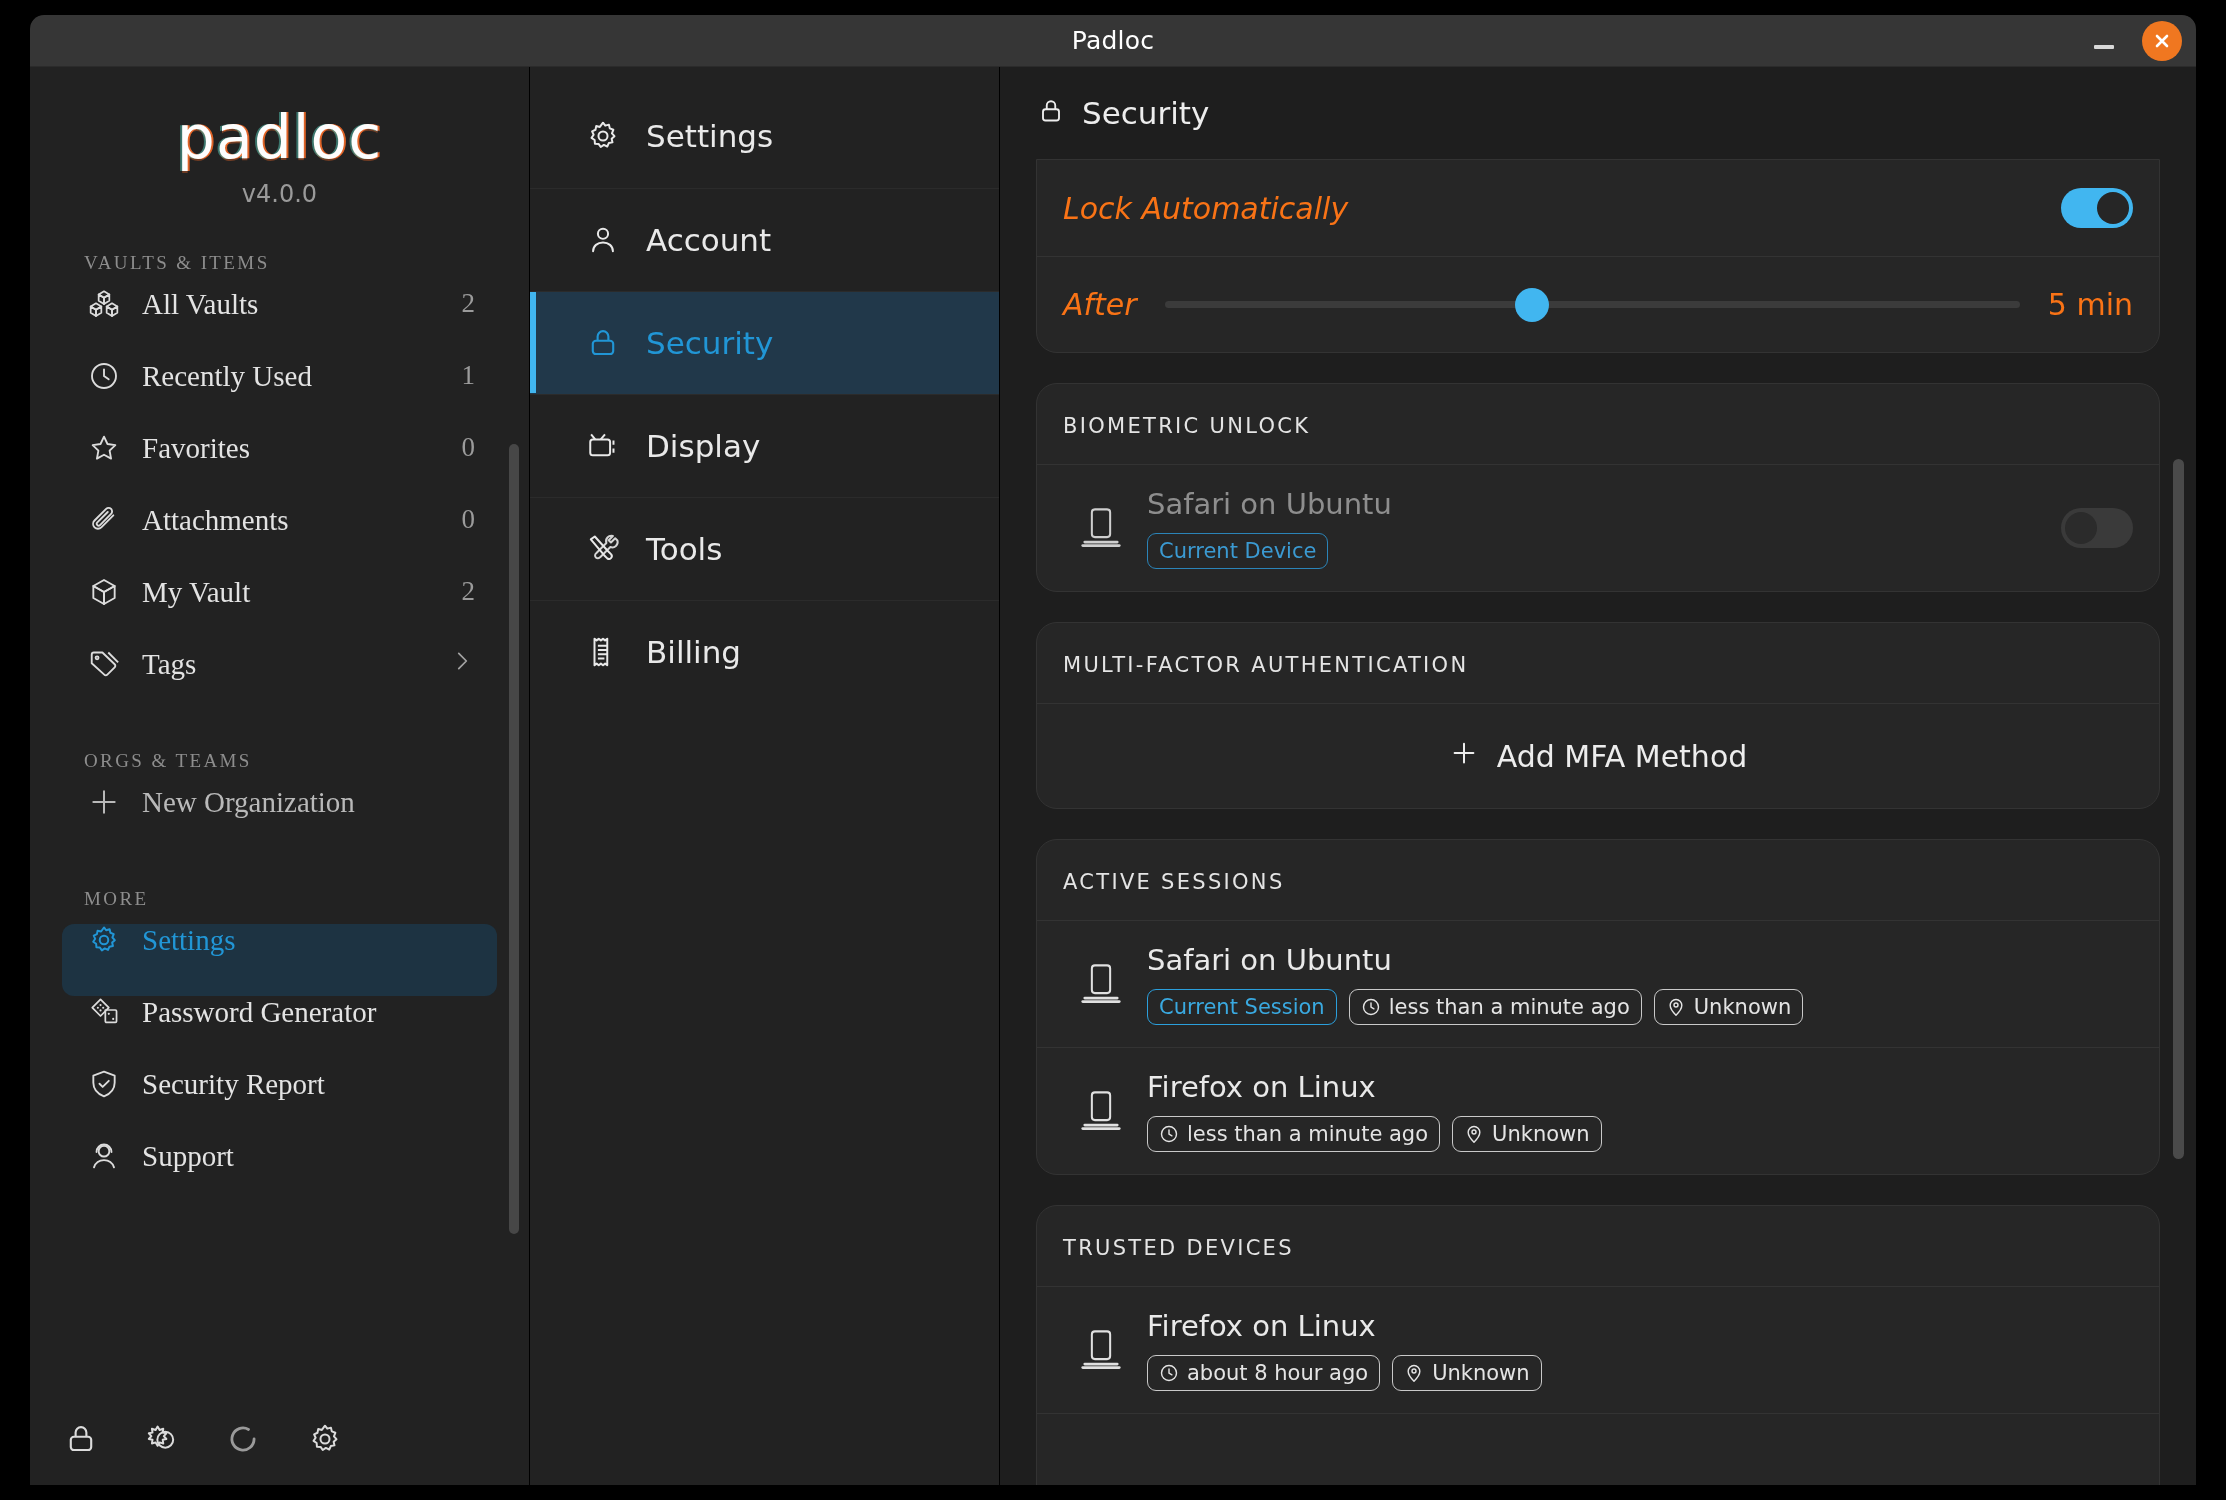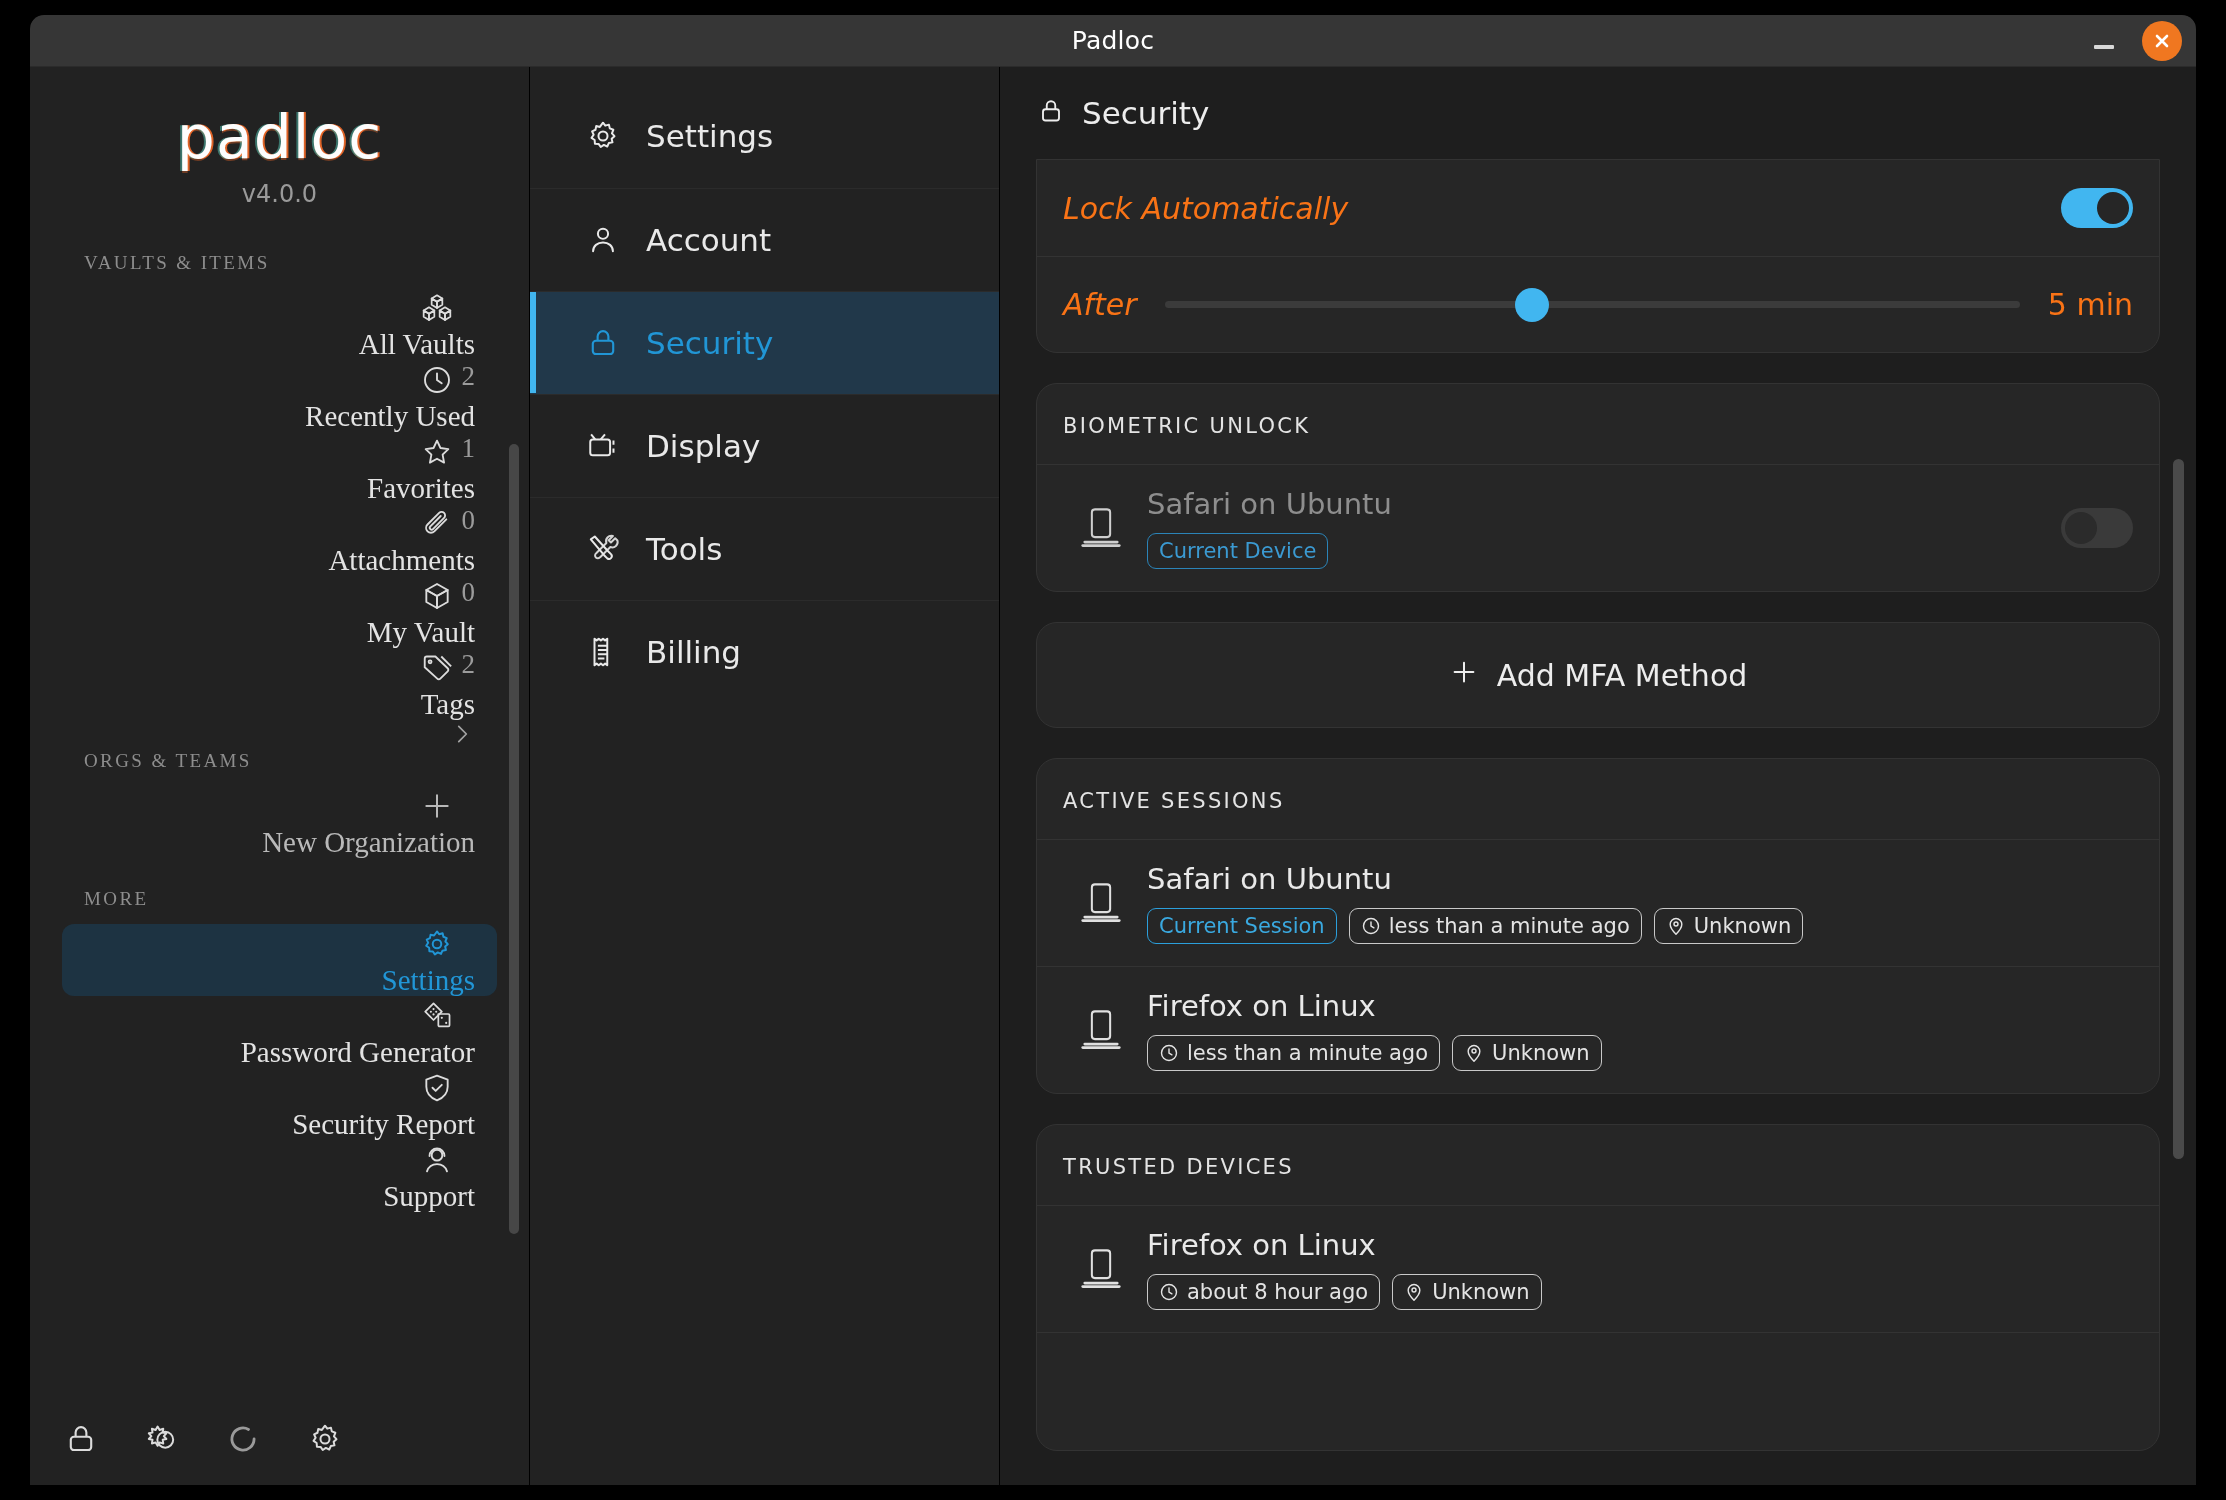--- a/index.html
+++ b/index.html
@@ -122,28 +122,27 @@
     letter-spacing: 2.4px;
     color: #8d8d8d;
     padding: 0 0 0 54px;
     margin: 18px 0 14px;
     text-transform: uppercase;
   }
   .nav-section-label.tight { margin-top: 30px; }
 
   .nav-item {
     display: flex;
-    align-items: flex-end;
+    align-items: flex-start;
     height: 72px;
     margin: 0 32px;
     padding: 0 22px;
     border-radius: 12px;
     color: #e3e3e3;
     cursor: pointer;
-    flex-direction: column;
   }
   .nav-item .ico {
     width: 40px; flex: 0 0 40px;
     display: flex; align-items: center; justify-content: center;
     margin-right: 18px;
   }
   .nav-item .lbl {
     font-size: 29px;
     flex: 1 1 auto;
     white-space: nowrap;
@@ -669,20 +668,21 @@
                   <span class="tag accent-soft">Current Device</span>
                 </div>
               </span>
               <span class="toggle off">
                   <span class="knob"></span>
                 </span>
             </div>
           </div>
 
           <div class="card">
+            <div class="card-title">MULTI-FACTOR AUTHENTICATION</div>
             <div class="add-row">
               <span>
                 <svg width="30" height="30" viewBox="0 0 24 24" fill="none" stroke="#ededed" stroke-width="1.6" stroke-linecap="round">
                     <path d="M12 4.5 V19.5 M4.5 12 H19.5"></path>
                   </svg>
               </span>
               <span>Add MFA Method</span>
             </div>
           </div>
 

